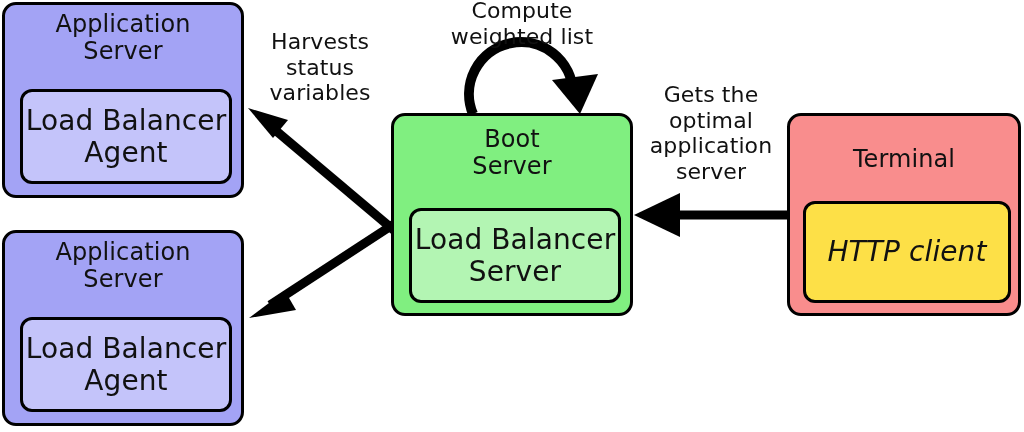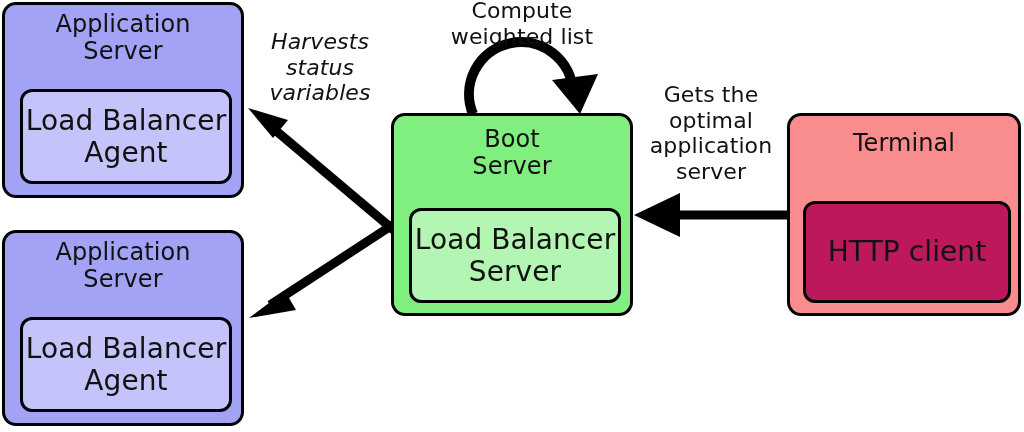--- a/index.html
+++ b/index.html
@@ -54,21 +54,21 @@
   }
 
   
   .app-outer { background: #a3a3f5; }
   .app-inner { background: #c4c4fa; }
   
   .boot-outer { background: #80ef80; }
   .boot-inner { background: #b3f5b3; }
   
   .term-outer { background: #f98d8d; }
-  .term-inner { background: #be185d; }
+  .term-inner { background: #fde047; font-style: italic; }
 
   
   .edge-label {
     position: absolute;
     text-align: center;
     color: #111111;
     font-size: 22px;
     line-height: 1.17;
     white-space: pre-line;
     letter-spacing: 0.1px;
@@ -133,27 +133,27 @@
   <div class="node boot-outer" style="left:391px; top:113px; width:242px; height:203px;align-items:center;">
     <div class="node-title" style="margin-top:10px;">Boot
 Server</div>
     <div class="inner boot-inner" style="left:15px; top:92px; width:212px; height:95px;">
       <div class="inner-label">Load Balancer
 Server</div>
     </div>
   </div>
 
   <div class="node term-outer" style="left:787px; top:113px; width:234px; height:203px;">
-    <div class="node-title" style="margin-top:14px;">Terminal</div>
+    <div class="node-title" style="margin-top:30px;">Terminal</div>
     <div class="inner term-inner" style="left:13px; top:85px; width:208px; height:102px;">
       <div class="inner-label">HTTP client</div>
     </div>
   </div>
 
-  <div class="edge-label" style="left:250px; top:29px; width:140px;font-style:italic;">Harvests
+  <div class="edge-label" style="left:250px; top:29px; width:140px;">Harvests
 status
 variables</div>
 
   <div class="edge-label" style="left:442px; top:-2px; width:160px;">Compute
 weighted list</div>
 
   <div class="edge-label" style="left:645px; top:82px; width:132px;text-align:center;">Gets the
 optimal
 application
 server</div>

